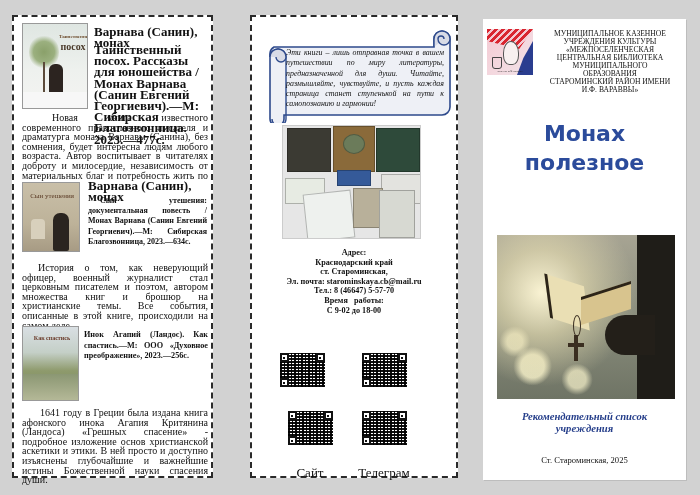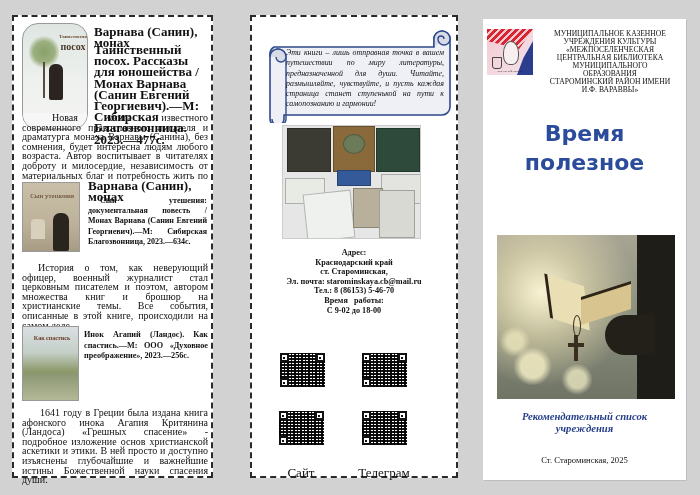--- a/index.html
+++ b/index.html
@@ -32,22 +32,22 @@
   }
   .desc {
     position: absolute; left: 8px; width: 186px;
     font-size: 10px; line-height: 9.6px; text-align: justify;
   }
   .b1-author { left: 80px; top: 9px; }
   .b1-title { left: 80px; top: 27px; width: 113px; }
   .just { text-align: justify; }
 
   
-  .cover1 { left: 8px; top: 6px; width: 66px; height: 107px;
-    background: linear-gradient(180deg,#dfe6e2 0%,#eef1ee 55%,#f4f4f2 100%); border-radius: 16px; }
+  .cover1 { left: 8px; top: 6px; width: 66px; height: 86px;
+    background: linear-gradient(180deg,#dfe6e2 0%,#eef1ee 55%,#f4f4f2 100%); }
   .cover1 .tree { position:absolute; left:6px; top:10px; width:30px; height:36px; border-radius:50%;
     background: radial-gradient(circle,#8aa06a 0%,#9bb07f 45%,rgba(160,180,130,0) 70%); }
   .cover1 .trunk { position:absolute; left:20px; top:38px; width:2px; height:36px; background:#5b4a3a; }
   .cover1 .monk { position:absolute; left:26px; top:40px; width:14px; height:36px; background:#2c2420; border-radius:6px 6px 2px 2px; }
   .cover1 .ctitle { position:absolute; left:36px; top:10px; width:28px; font-size:5px; line-height:6px; color:#6b4a2a; text-align:center; font-weight:bold; }
   .cover1 .ctitle2 { position:absolute; left:36px; top:18px; width:28px; font-size:10px; line-height:10px; color:#4a3a2a; text-align:center; font-weight:bold; }
   .cover1 .snow { position:absolute; left:0; bottom:0; width:100%; height:16px; background:#f7f7f7; }
 
   .cover2 { left: 8px; top: 6px; width: 58px; height: 70px;
     background: linear-gradient(180deg,#c9bfa8 0%,#bdb299 60%,#a79b84 100%); }
@@ -208,42 +208,42 @@
     <div class="bk" style="left:22px;top:66px;width:48px;height:48px;background:#eef1ee;transform:rotate(-6deg);"></div>
     <div class="bk" style="left:70px;top:62px;width:30px;height:40px;background:#b8b09a;"></div>
     <div class="bk" style="left:96px;top:64px;width:36px;height:48px;background:#d7d9d2;"></div>
   </div>
 
   <div class="address">
     <div>Адрес:</div>
     <div>Краснодарский край</div>
     <div>ст. Староминская,</div>
     <div>Эл. почта: starominskaya.cb@mail.ru</div>
-    <div>Тел.: 8 (86153) 5-46-70</div>
+    <div>Тел.: 8 (46647) 5-57-70</div>
     <div style="white-space:pre;">Время   работы:</div>
     <div>С 9-02 до 18-00</div>
   </div>
 
   <div class="qr-block" style="left:20px;top:336px;">
     <div class="qr">
       <span class="fp" style="left:0;top:0;"></span>
         <span class="fp" style="right:0;top:0;"></span>
         <span class="fp" style="left:0;bottom:0;"></span>
     </div>
     <div class="qr-label">ОК</div>
   </div>
   <div class="qr-block" style="left:102px;top:336px;">
     <div class="qr">
       <span class="fp" style="left:0;top:0;"></span>
         <span class="fp" style="right:0;top:0;"></span>
         <span class="fp" style="left:0;bottom:0;"></span>
     </div>
     <div class="qr-label">ВК</div>
   </div>
-  <div class="qr-block" style="left:19px;top:394px;">
+  <div class="qr-block" style="left:28px;top:394px;">
     <div class="qr">
       <span class="fp" style="left:0;top:0;"></span>
         <span class="fp" style="right:0;top:0;"></span>
         <span class="fp" style="left:0;bottom:0;"></span>
     </div>
     <div class="qr-label">Сайт</div>
   </div>
   <div class="qr-block" style="left:102px;top:394px;">
     <div class="qr">
       <span class="fp" style="left:0;top:0;"></span>
@@ -268,21 +268,21 @@
     <div>учреждения культуры</div>
     <div>«Межпоселенческая</div>
     <div>центральная библиотека</div>
     <div>муниципального</div>
     <div>образования</div>
     <div>Староминский район имени</div>
     <div>И.Ф. Вараввы»</div>
   </div>
 
   <div class="title">
-    <div>Время</div>
+    <div>Монах</div>
     <div>полезное</div>
   </div>
 
   <div class="hero">
     <div class="sleeve"></div>
     <div class="sleeve2"></div>
     <div class="bookL"></div>
     <div class="bookR"></div>
     <div class="chain"></div>
     <div class="cross-v"></div>

